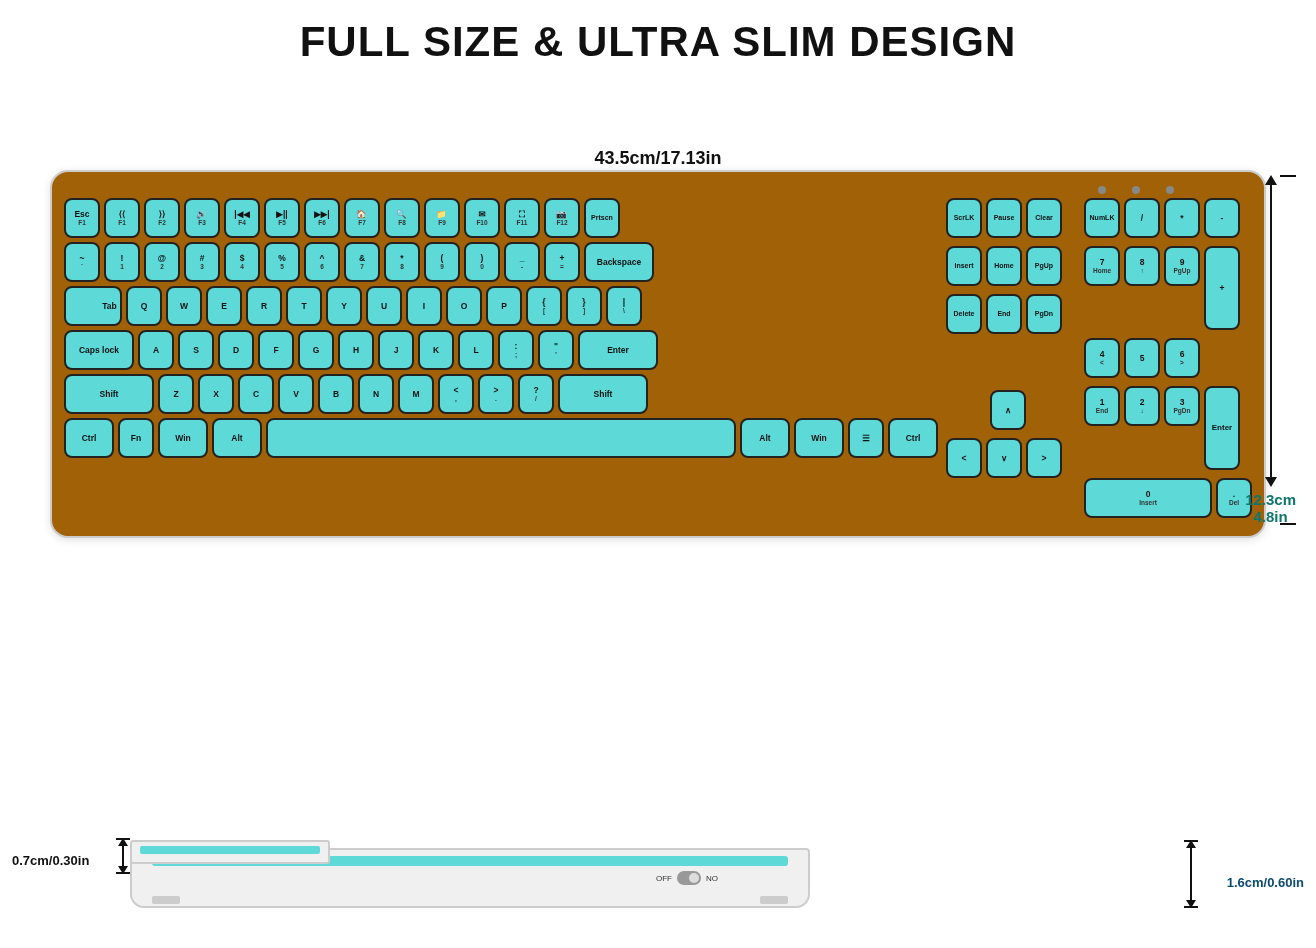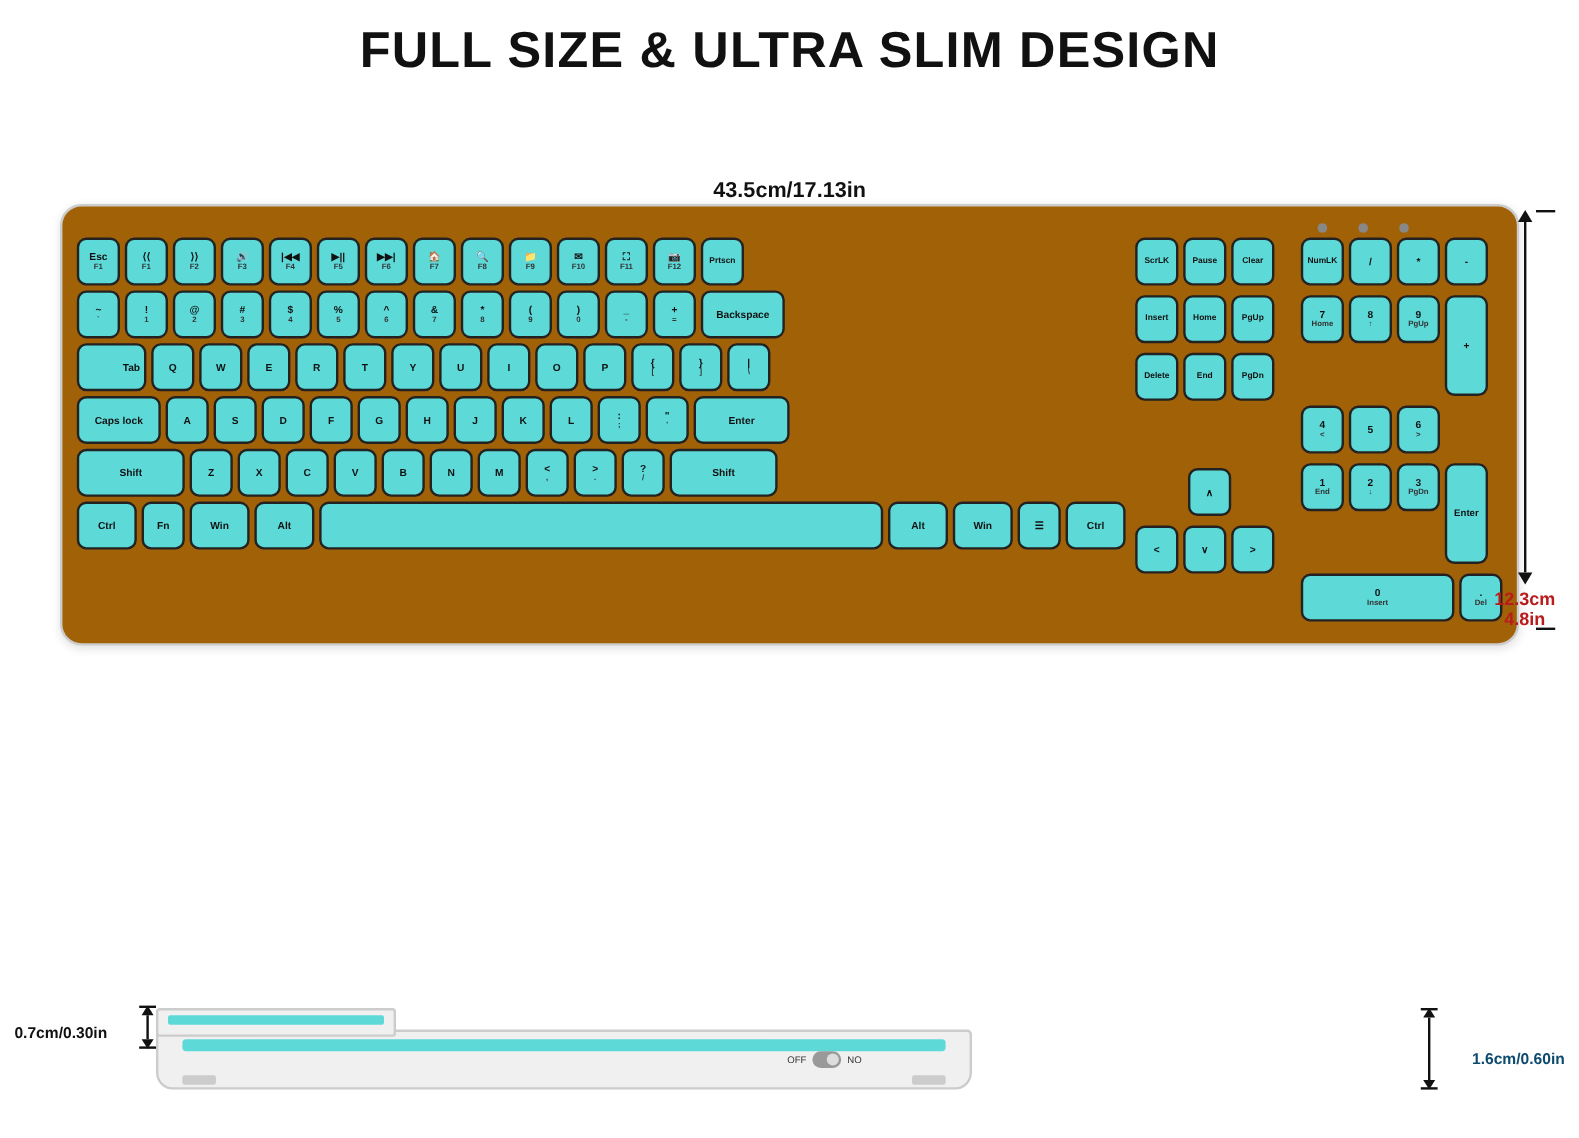--- a/index.html
+++ b/index.html
@@ -180,21 +180,21 @@
     .key-ctrl { min-width: 50px; }
     .key-win { min-width: 50px; }
     .key-alt { min-width: 50px; }
     .key-space { flex: 1; min-width: 200px; }
     .key-numpad-0 { flex: 2; }
     .key-numpad-plus { height: 84px; }
     .key-nav-enter { height: 84px; }
     .measurement-label {
       font-size: 16px;
       font-weight: 700;
-      color: #b91c1c;
+      color: #0f766e;
       text-align: center;
       position: absolute;
     }
   </style>
 </head>
 <body>
 
 <div class="page-title">FULL SIZE &amp; ULTRA SLIM DESIGN</div>
 
 <div class="width-measurement">
@@ -544,21 +544,21 @@
     <div style="border-left:5px solid transparent;border-right:5px solid transparent;border-bottom:8px solid #111;"></div>
     <div style="width:2px;height:20px;background:#111;"></div>
     <div style="border-left:5px solid transparent;border-right:5px solid transparent;border-top:8px solid #111;"></div>
     <div style="position:absolute;top:0;width:14px;height:2px;background:#111;"></div>
     <div style="position:absolute;bottom:0;width:14px;height:2px;background:#111;"></div>
   </div>
 
   <div style="position:absolute;left:130px;bottom:10px;width:680px;height:68px;">
     <div style="position:relative;width:100%;height:100%;">
 
-      <div style="position:absolute;bottom:0;left:0;right:0;height:50px;background:#f0f0f0;border:2px solid #ccc;border-radius:4px 4px 14px 14px;">
+      <div style="position:absolute;bottom:0;left:0;right:0;height:60px;background:#f0f0f0;border:2px solid #ccc;border-radius:4px 4px 14px 14px;">
 
         <div style="position:absolute;top:6px;left:20px;right:20px;height:10px;background:#5dd9d8;border-radius:3px;"></div>
 
         <div style="position:absolute;bottom:2px;left:20px;width:28px;height:8px;background:#ccc;border-radius:2px;"></div>
         <div style="position:absolute;bottom:2px;right:20px;width:28px;height:8px;background:#ccc;border-radius:2px;"></div>
 
         <div style="position:absolute;right:90px;top:50%;transform:translateY(-50%);display:flex;align-items:center;gap:5px;">
           <span style="font-size:8px;color:#333;">OFF</span>
           <div style="width:24px;height:14px;background:#999;border-radius:7px;position:relative;">
             <div style="position:absolute;right:2px;top:2px;width:10px;height:10px;background:#ddd;border-radius:50%;"></div>

